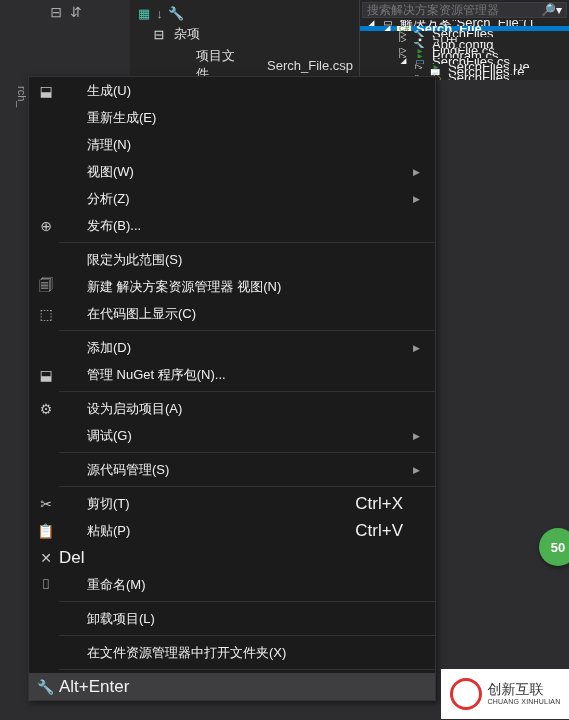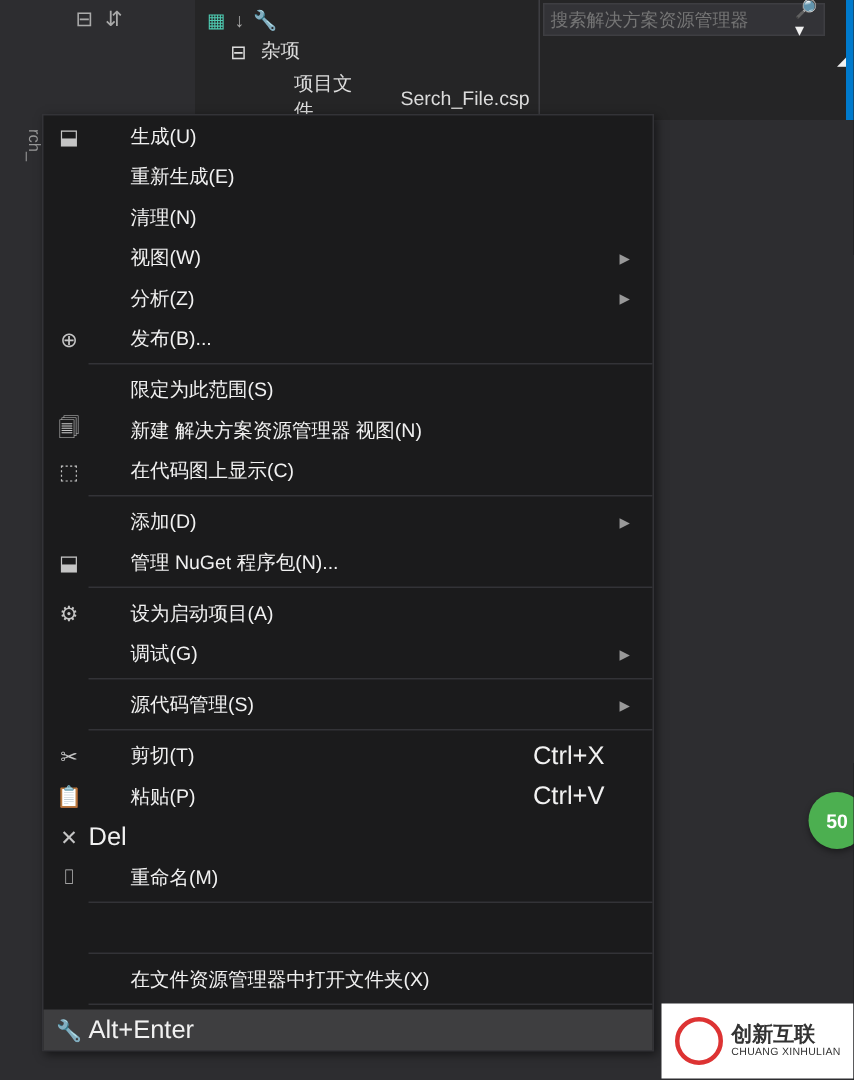--- a/index.html
+++ b/index.html
@@ -36,21 +36,21 @@
   .mid-tree .indent1 { padding-left: 14px; }
   .mid-tree .indent2 { padding-left: 60px; }
   .mid-tree .icon-box {
     width: 18px; height: 16px; display: inline-flex; align-items: center; justify-content: center;
   }
   .right-panel {
     width: 210px;
     background: #252526;
     border-left: 1px solid #3e3e42;
     display: flex;
-    flex-direction: row;
+    flex-direction: column;
   }
   .search-row {
     display: flex; align-items: center; background: #333337; border: 1px solid #3e3e42;
     height: 22px; margin: 2px;
   }
   .search-row input {
     flex: 1; background: transparent; border: none; color: #999; font-size: 12px;
     padding: 0 4px; outline: none;
   }
   .search-row .mag { color: #f1f1f1; padding: 0 4px; font-size: 12px; }
@@ -111,21 +111,21 @@
     display: flex; align-items: center; justify-content: center;
     gap: 6px;
   }
   .footer-logo .circ {
     width: 32px; height: 32px; border-radius: 50%;
     border: 3px solid #d33; position: relative;
   }
   .footer-logo .txt {
     font-size: 12px; color: #333; line-height: 1.2;
   }
-  .footer-logo .txt .cn { font-size: 14px; font-weight: bold; }
+  .footer-logo .txt .cn { font-size: 14px; font-weight: normal; }
   .left-tab-strip {
     position: absolute;
     left: 0; top: 80px; bottom: 52px;
     width: 28px;
     background: #2d2d30;
     writing-mode: vertical-rl;
     color: #999;
     font-size: 11px;
     padding: 6px 0;
   }
@@ -321,20 +321,21 @@
     <span class="ctx-sub"></span>
   </div>
   <div class="ctx-item">
     <span class="ctx-icon">⌷</span>
     <span class="ctx-label">重命名(M)</span>
     <span class="ctx-sub"></span>
   </div>
   <div class="ctx-sep"></div>
   <div class="ctx-item">
     <span class="ctx-icon"></span>
+    <span class="ctx-label">卸载项目(L)</span>
     <span class="ctx-sub"></span>
   </div>
   <div class="ctx-sep"></div>
   <div class="ctx-item">
     <span class="ctx-icon"></span>
     <span class="ctx-label">在文件资源管理器中打开文件夹(X)</span>
     <span class="ctx-sub"></span>
   </div>
   <div class="ctx-sep"></div>
   <div class="ctx-item hovered">

